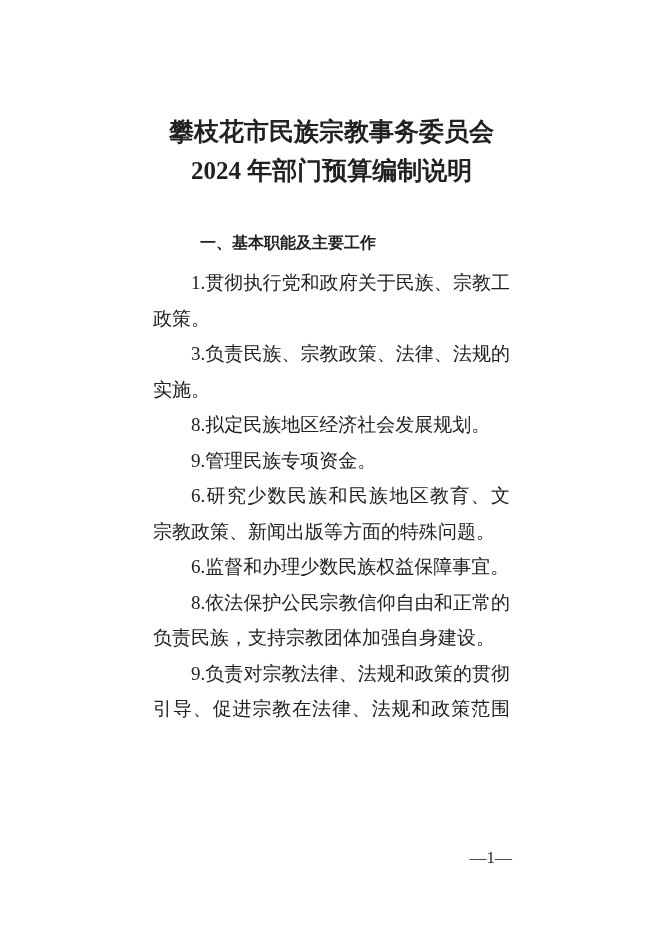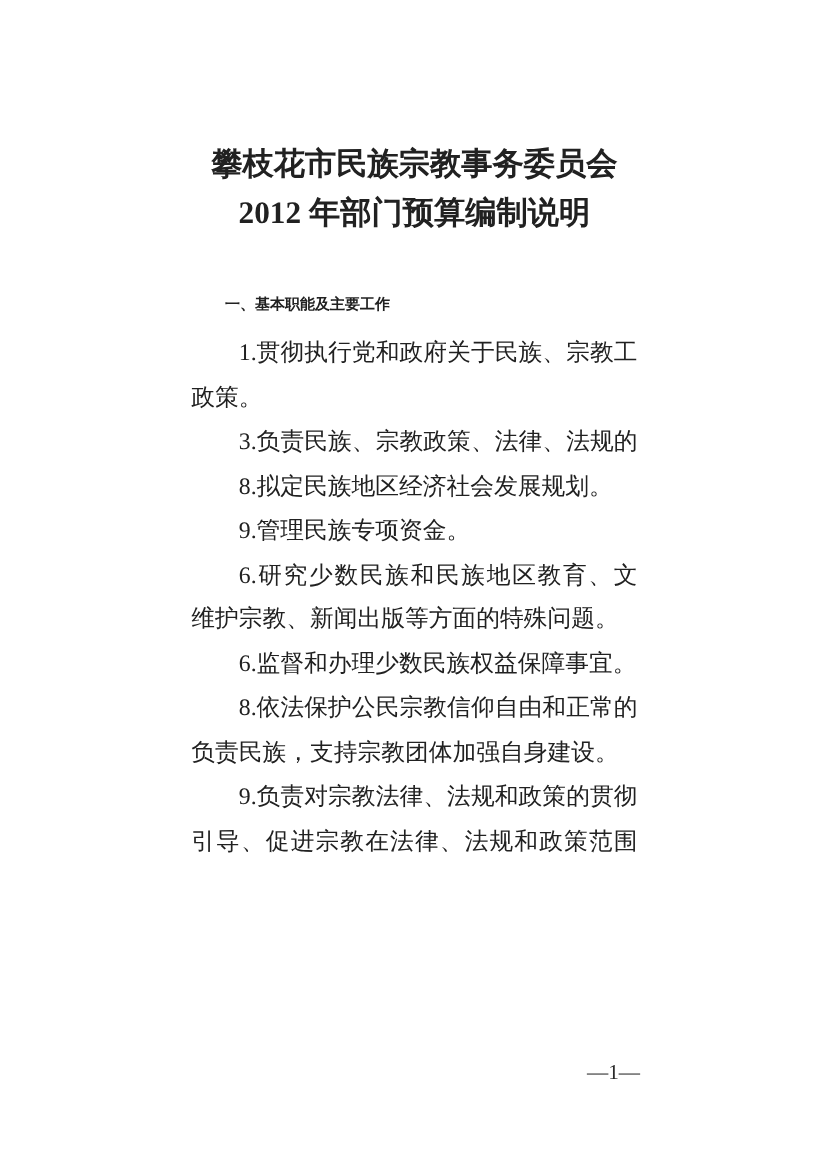--- a/index.html
+++ b/index.html
@@ -21,24 +21,24 @@
     font-weight: bold;
     font-size: 25px;
     line-height: 32px;
   }
   .title.second {
     line-height: 30px;
     margin-top: 8px;
   }
   .h1 {
     margin-top: 43px;
-    margin-left: 27px;
+    margin-left: 47px;
     font-family: "Liberation Sans", "DejaVu Sans", sans-serif;
     font-weight: bold;
-    font-size: 12px;
+    font-size: 16px;
     line-height: 28px;
   }
   .h2 {
     margin-top: 7px;
     margin-left: 22px;
     font-weight: bold;
     font-size: 19px;
     letter-spacing: 2.5px;
     line-height: 28px;
   }
@@ -65,32 +65,33 @@
     line-height: 20px;
     color: #2a2a2a;
   }
 </style>
 </head>
 <body>
 
 <div class="page">
   <div class="content">
     <div class="title">攀枝花市民族宗教事务委员会</div>
-    <div class="title second">2012 年部门预算编制说明</div>
+    <div class="title second">2024 年部门预算编制说明</div>
 
     <div class="h1">一、基本职能及主要工作</div>
 
     <div class="body-text">
       <div class="line ind fill">1.贯彻执行党和政府关于民族、宗教工作的法律法规和方针</div>
       <div class="line">政策。</div>
       <div class="line ind fill">3.负责民族、宗教政策、法律、法规的宣传教育工作并监督</div>
+      <div class="line">实施。</div>
       <div class="line ind">8.拟定民族地区经济社会发展规划。</div>
       <div class="line ind">9.管理民族专项资金。</div>
       <div class="line ind fill">6.研究少数民族和民族地区教育、文化、科技、卫生、体育、</div>
-      <div class="line">维护宗教、新闻出版等方面的特殊问题。</div>
+      <div class="line">宗教政策、新闻出版等方面的特殊问题。</div>
       <div class="line ind">6.监督和办理少数民族权益保障事宜。</div>
       <div class="line ind fill">8.依法保护公民宗教信仰自由和正常的宗教活动，维护宗教</div>
       <div class="line">负责民族，支持宗教团体加强自身建设。</div>
       <div class="line ind fill">9.负责对宗教法律、法规和政策的贯彻实施进行监督管理；</div>
       <div class="line fill">引导、促进宗教在法律、法规和政策范围内活动，防止和制止不</div>
     </div>
   </div>
 
   <div class="page-number">—1—</div>
 </div>

